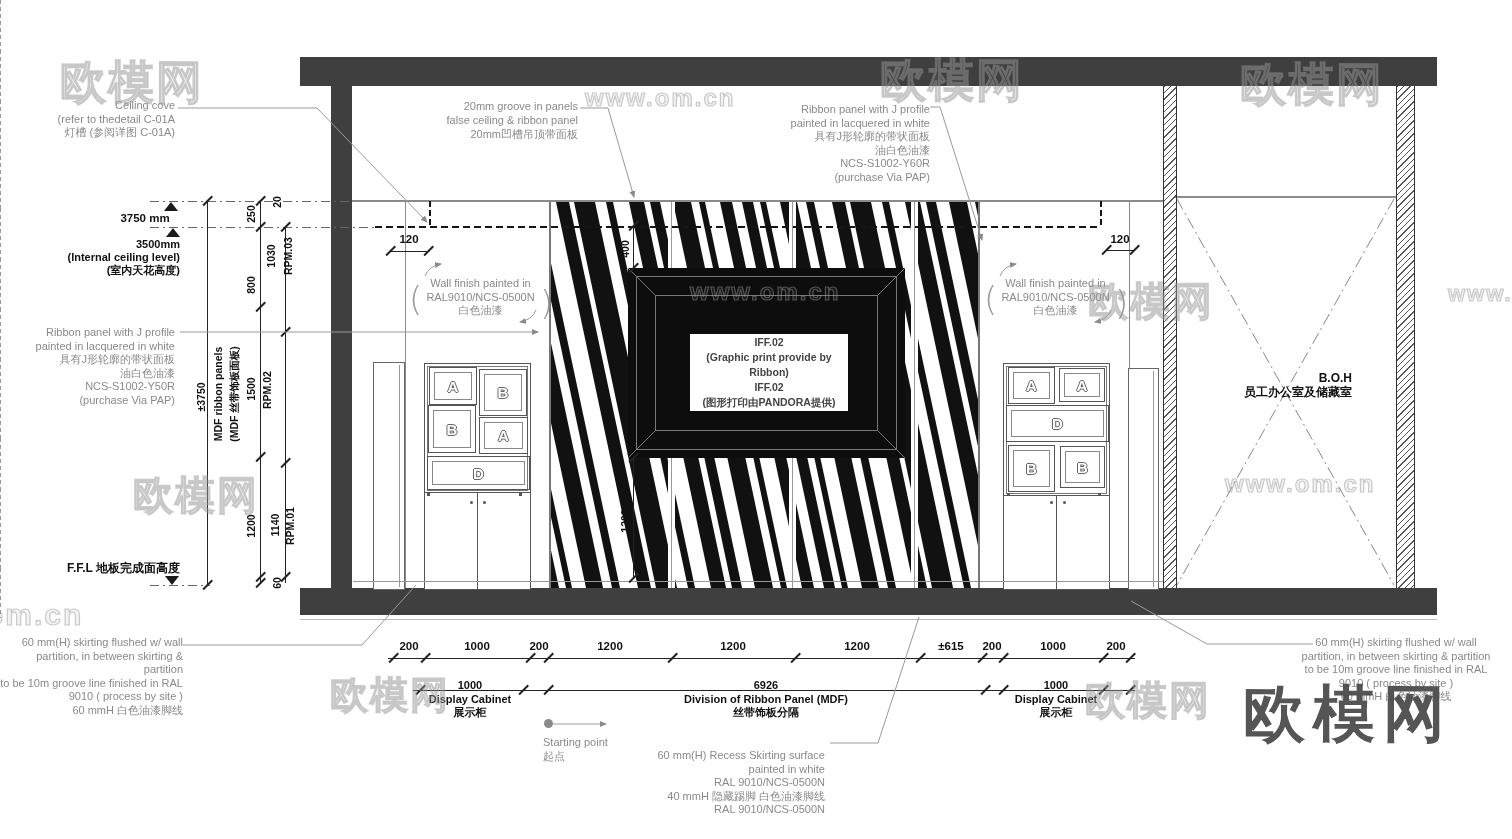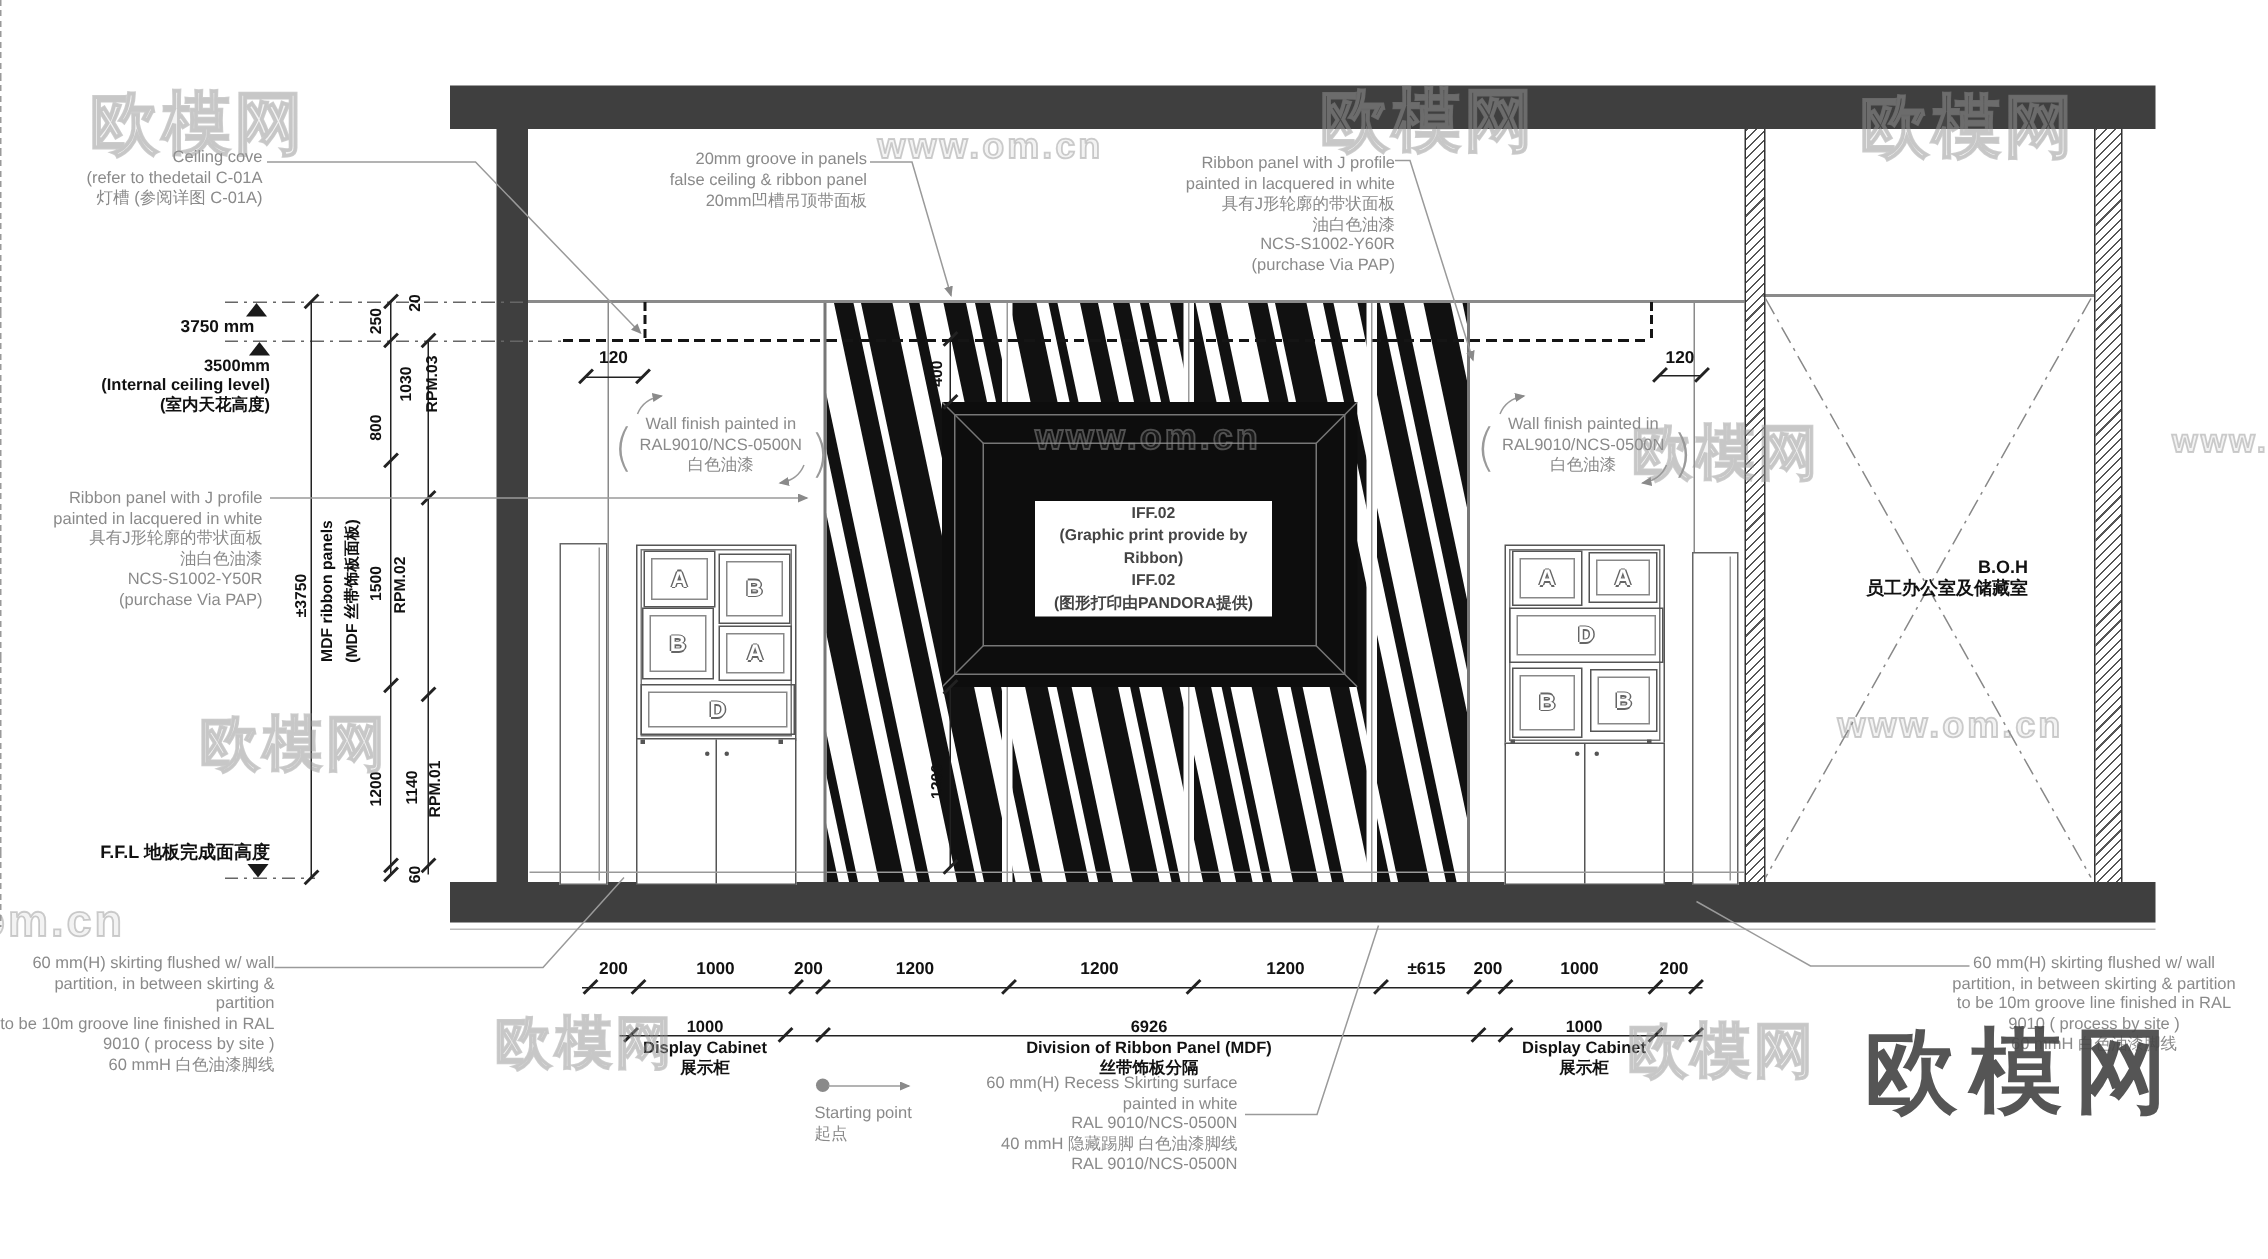--- a/index.html
+++ b/index.html
@@ -251,21 +251,21 @@
     <div>9010 ( process by site )</div>
     <div>60 mmH 白色油漆脚线</div>
   </div>
   <div class="ann c" style="left:1290px;top:636px;width:212px;">
     <div>60 mm(H) skirting flushed w/ wall</div>
     <div>partition, in between skirting &amp; partition</div>
     <div>to be 10m groove line finished in RAL</div>
     <div>9010 ( process by site )</div>
     <div>60 mmH 白色油漆脚线</div>
   </div>
-  <div class="ann r" style="left:600px;top:716px;width:225px;">
+  <div class="ann r" style="left:600px;top:749px;width:225px;">
     <div>60 mm(H) Recess Skirting surface</div>
     <div>painted in white</div>
     <div>RAL 9010/NCS-0500N</div>
     <div>40 mmH 隐藏踢脚 白色油漆脚线</div>
     <div>RAL 9010/NCS-0500N</div>
   </div>
 
   <div class="tri-up" style="left:164px;top:202px;"></div>
   <div class="dimtxt" style="left:110px;top:212px;width:70px;">3750 mm</div>
   <div class="tri-up" style="left:166px;top:228px;"></div>

